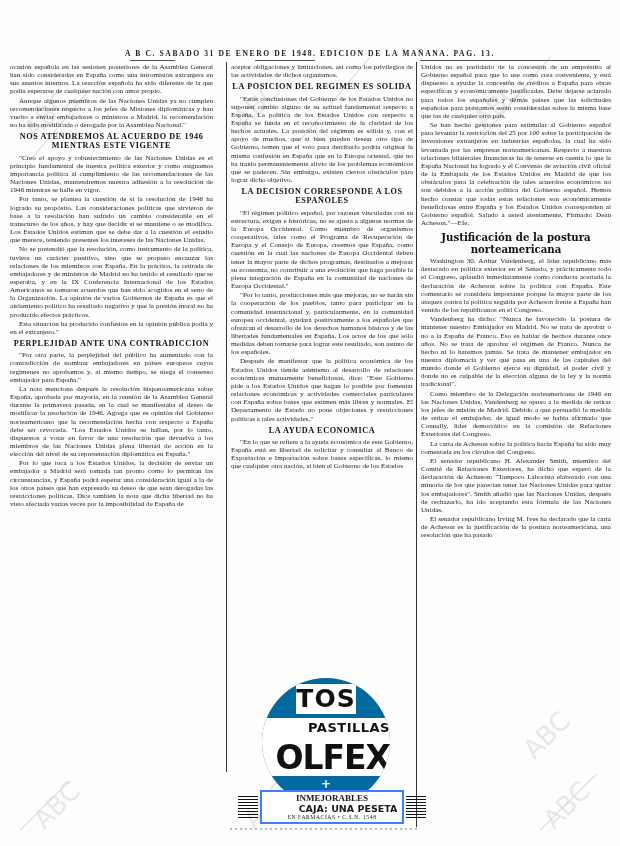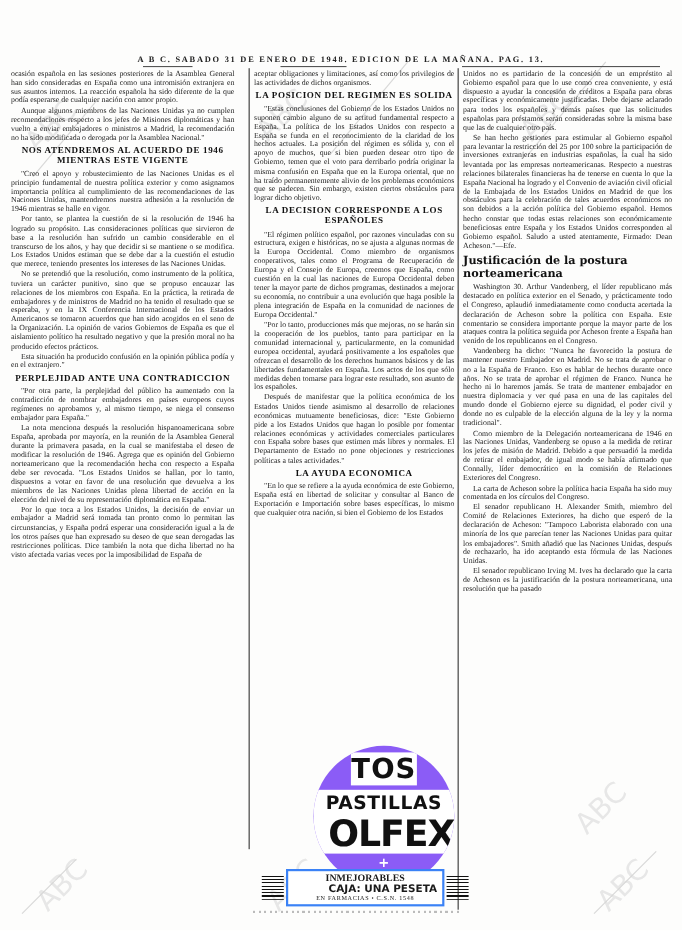--- a/index.html
+++ b/index.html
@@ -13,32 +13,32 @@
   .col { position: absolute; top: 63px; font-family: "Liberation Serif", serif;
          font-size: 7.1px; line-height: 8.15px; text-align: justify; color: #252525; }
   .col p { margin: 0 0 1px 0; text-indent: 9px; }
   .col p.cont { text-indent: 0; }
   .col-left { left: 10px; width: 203px; }
   .col-mid { left: 231px; width: 182px; }
   .col-right { left: 421px; width: 190px; }
   .vrule { position: absolute; top: 62px; width: 1px; background: #333; }
   h3.sub { margin: 3px 0 3px 0; text-align: center; font-family: "Liberation Serif", serif;
            font-size: 8.2px; line-height: 9.2px; font-weight: bold; letter-spacing: 0.6px; color: #111; }
-  h2.sect { margin: 5px 0 2px 0; text-align: left; font-family: "DejaVu Serif", serif;
+  h2.sect { margin: 5px 0 2px 0; text-align: center; font-family: "DejaVu Serif", serif;
             font-size: 10.2px; line-height: 11.5px; font-weight: bold; color: #111; }
   .ad { position: absolute; left: 238px; top: 678px; width: 188px; height: 148px; }
-  .ad-circle { position: absolute; left: 47px; top: 0; width: 128px; height: 128px; border-radius: 50%;
-               background: #8b5cf6; overflow: hidden; }
+  .ad-circle { position: absolute; left: 24px; top: 0; width: 128px; height: 128px; border-radius: 50%;
+               background: #0369a1; overflow: hidden; }
   .ad-inner { position: absolute; left: 0; top: 0; width: 128px; height: 128px; }
   .ad-tos { position: absolute; left: 34px; top: 6px; width: 60px; height: 30px; background: #fff; color: #111;
             font-family: "DejaVu Sans", sans-serif; font-weight: bold; font-size: 25px; line-height: 30px;
             text-align: center; letter-spacing: 1px; }
   .ad-band { position: absolute; left: 0; top: 40px; width: 128px; height: 22px; background: #fff; }
-  .ad-pastillas { position: absolute; left: 0; top: 42px; width: 128px; text-align: center;
-                  font-family: "DejaVu Sans", sans-serif; font-weight: bold; font-size: 17px; color: #111; letter-spacing: 0.5px; }
+  .ad-pastillas { position: absolute; left: 0; top: 42px; width: 128px; text-align: right;
+                  font-family: "DejaVu Sans", sans-serif; font-weight: bold; font-size: 13px; color: #111; letter-spacing: 0.5px; }
   .ad-olfex { position: absolute; left: 0; top: 62px; width: 128px; text-align: right;
               font-family: "DejaVu Sans", sans-serif; font-weight: bold; font-size: 33px; line-height: 36px;
               color: #111; background: #fff; letter-spacing: -1px; }
   .ad-plus { position: absolute; left: 0; top: 99px; width: 128px; text-align: center; color: #fff;
              font-family: "DejaVu Sans", sans-serif; font-size: 12px; font-weight: bold; }
   .ad-box { position: absolute; left: 22px; top: 112px; width: 144px; height: 34px; background: #fff;
             border: 2px solid #3b82f6; box-sizing: border-box; text-align: center; }
   .ad-box .l1 { font-family: "Liberation Serif", serif; font-weight: bold; font-size: 9px; line-height: 10px; margin-top: 1px; }
   .ad-box .l2 { font-family: "DejaVu Sans", sans-serif; font-weight: bold; font-size: 9.5px; line-height: 11px; padding-left: 32px; }
   .ad-box .l3 { font-family: "Liberation Serif", serif; font-size: 5.6px; line-height: 7px; letter-spacing: 0.6px; }

